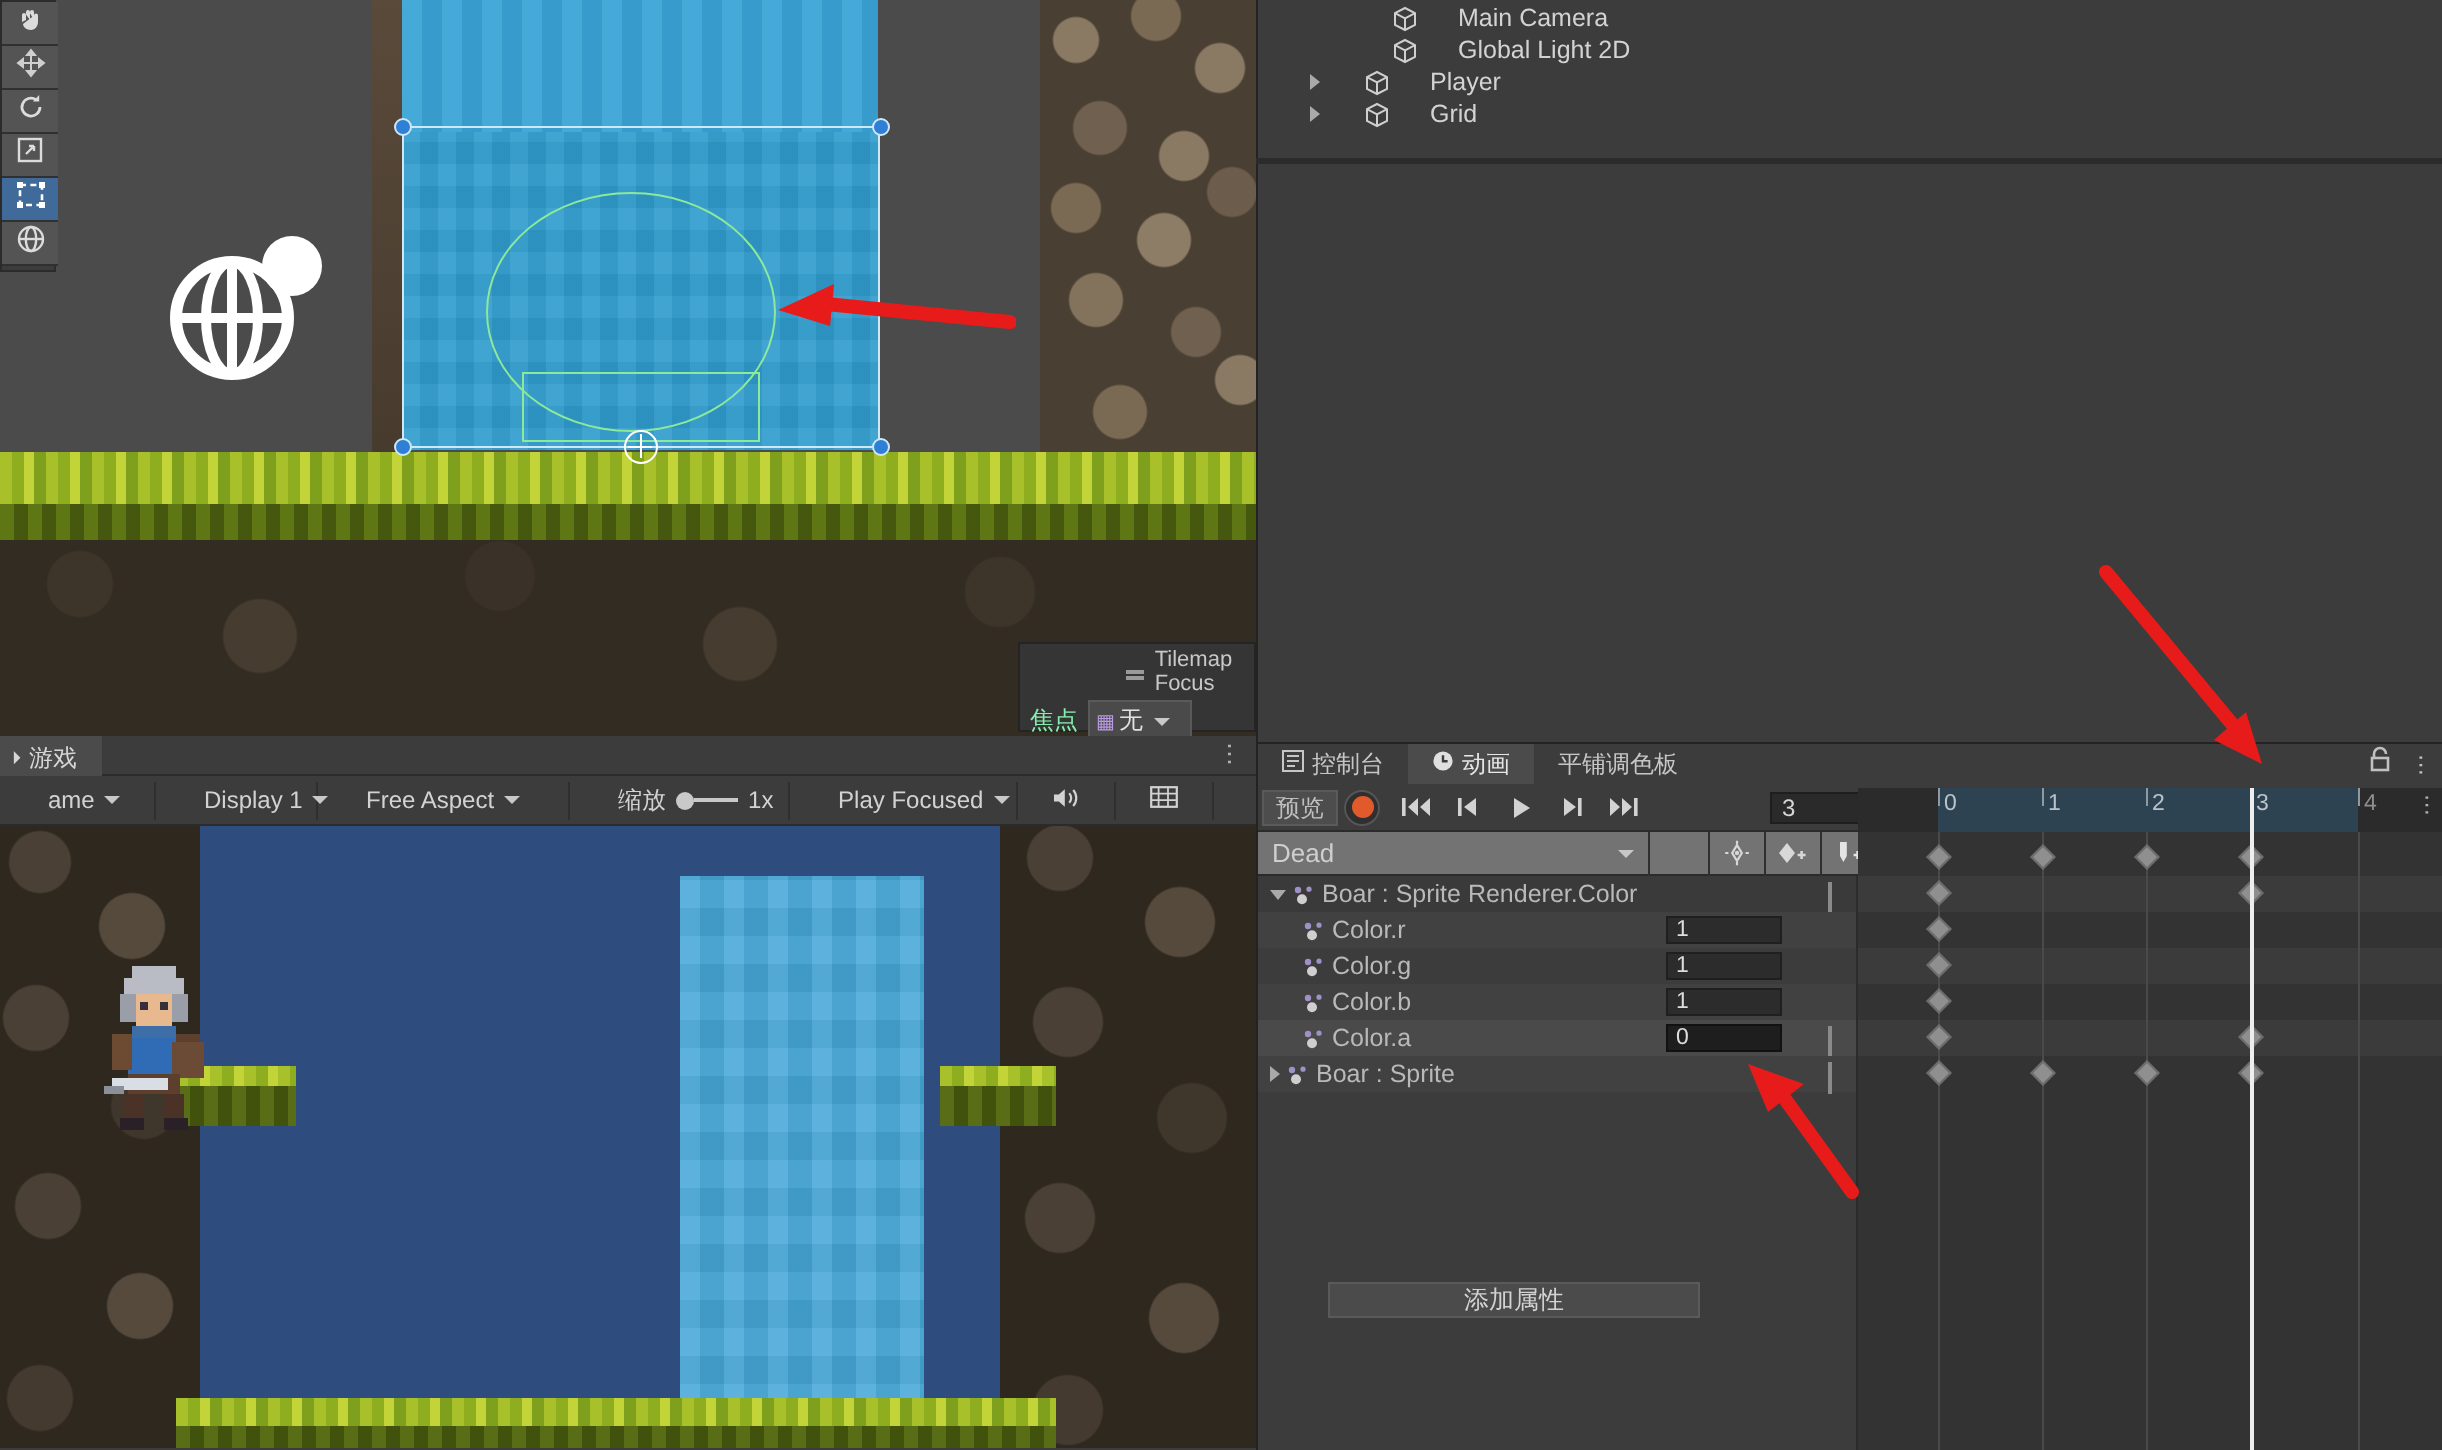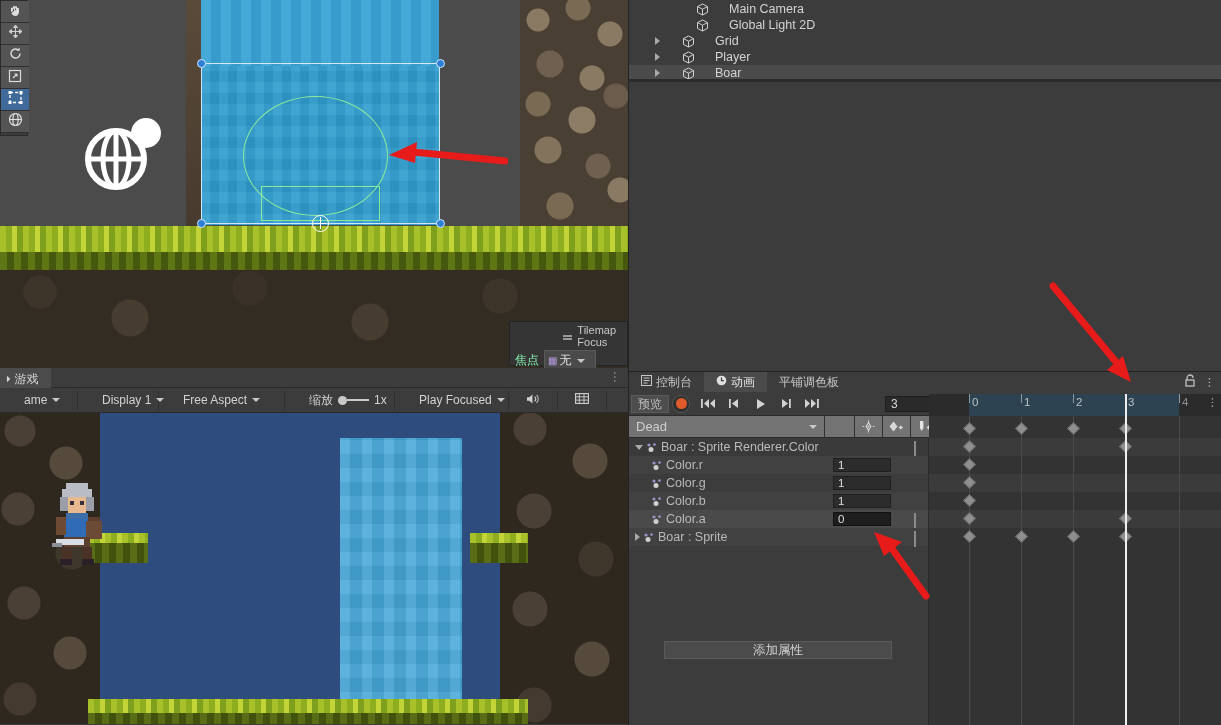--- a/index.html
+++ b/index.html
@@ -328,21 +328,21 @@
     background:#2c2c2c; border:1px solid #1f1f1f; color:#dcdcdc;
     font-size:11.5px; padding-left:4px; line-height:12px;
   }
   .kf-ind { position:absolute; right:12px; top:4px; }
   .diamond {
     width:8px;height:8px;background:#8a8a8a;transform:rotate(45deg);
   }
   .diamond.hollow { background:transparent;border:1.4px solid #8a8a8a;width:6px;height:6px; }
   .ellipse { width:9px;height:5px;border-radius:50%;background:#8a8a8a;margin-top:2px; }
   #add-prop {
-    position:absolute; left:35px; top:203px; width:228px; height:18px;
+    position:absolute; left:35px; top:203px; width:186px; height:18px;
     background:#4b4b4b; border:1px solid #5a5a5a; color:#d2d2d2;
     font-size:12.5px; display:flex; align-items:center; justify-content:center;
   }
 
   
   #timeline {
     position:absolute; left:300px; top:22px; width:293px; height:332px;
     background:#333333; overflow:hidden;
   }
   #tl-ruler {
@@ -592,41 +592,31 @@
       <span>Global Light 2D</span>
     </div>
     <div class="h-row">
       <span class="h-arrow"></span>
       <span class="cube-ico">
         <svg width="13" height="13" viewBox="0 0 13 13">
               <path d="M6.5 1L11.5 3.6v5.8L6.5 12 1.5 9.4V3.6z" fill="none" stroke="#cfcfcf" stroke-width="1"></path>
               <path d="M1.5 3.6L6.5 6.2l5-2.6M6.5 6.2V12" fill="none" stroke="#cfcfcf" stroke-width="1"></path>
             </svg>
       </span>
-      <span>Grid</span>
+      <span>Player</span>
     </div>
     <div class="h-row">
       <span class="h-arrow"></span>
       <span class="cube-ico">
         <svg width="13" height="13" viewBox="0 0 13 13">
               <path d="M6.5 1L11.5 3.6v5.8L6.5 12 1.5 9.4V3.6z" fill="none" stroke="#cfcfcf" stroke-width="1"></path>
               <path d="M1.5 3.6L6.5 6.2l5-2.6M6.5 6.2V12" fill="none" stroke="#cfcfcf" stroke-width="1"></path>
             </svg>
       </span>
-      <span>Player</span>
-    </div>
-    <div class="h-row selected">
-      <span class="h-arrow"></span>
-      <span class="cube-ico">
-        <svg width="13" height="13" viewBox="0 0 13 13">
-              <path d="M6.5 1L11.5 3.6v5.8L6.5 12 1.5 9.4V3.6z" fill="none" stroke="#cfcfcf" stroke-width="1"></path>
-              <path d="M1.5 3.6L6.5 6.2l5-2.6M6.5 6.2V12" fill="none" stroke="#cfcfcf" stroke-width="1"></path>
-            </svg>
-      </span>
-      <span>Boar</span>
+      <span>Grid</span>
     </div>
   </div>
 </div>
 <div id="hier-divider"></div>
 
 <div id="anim-panel">
 
   <div id="anim-tabbar">
     <div class="a-tab">
       <span>

